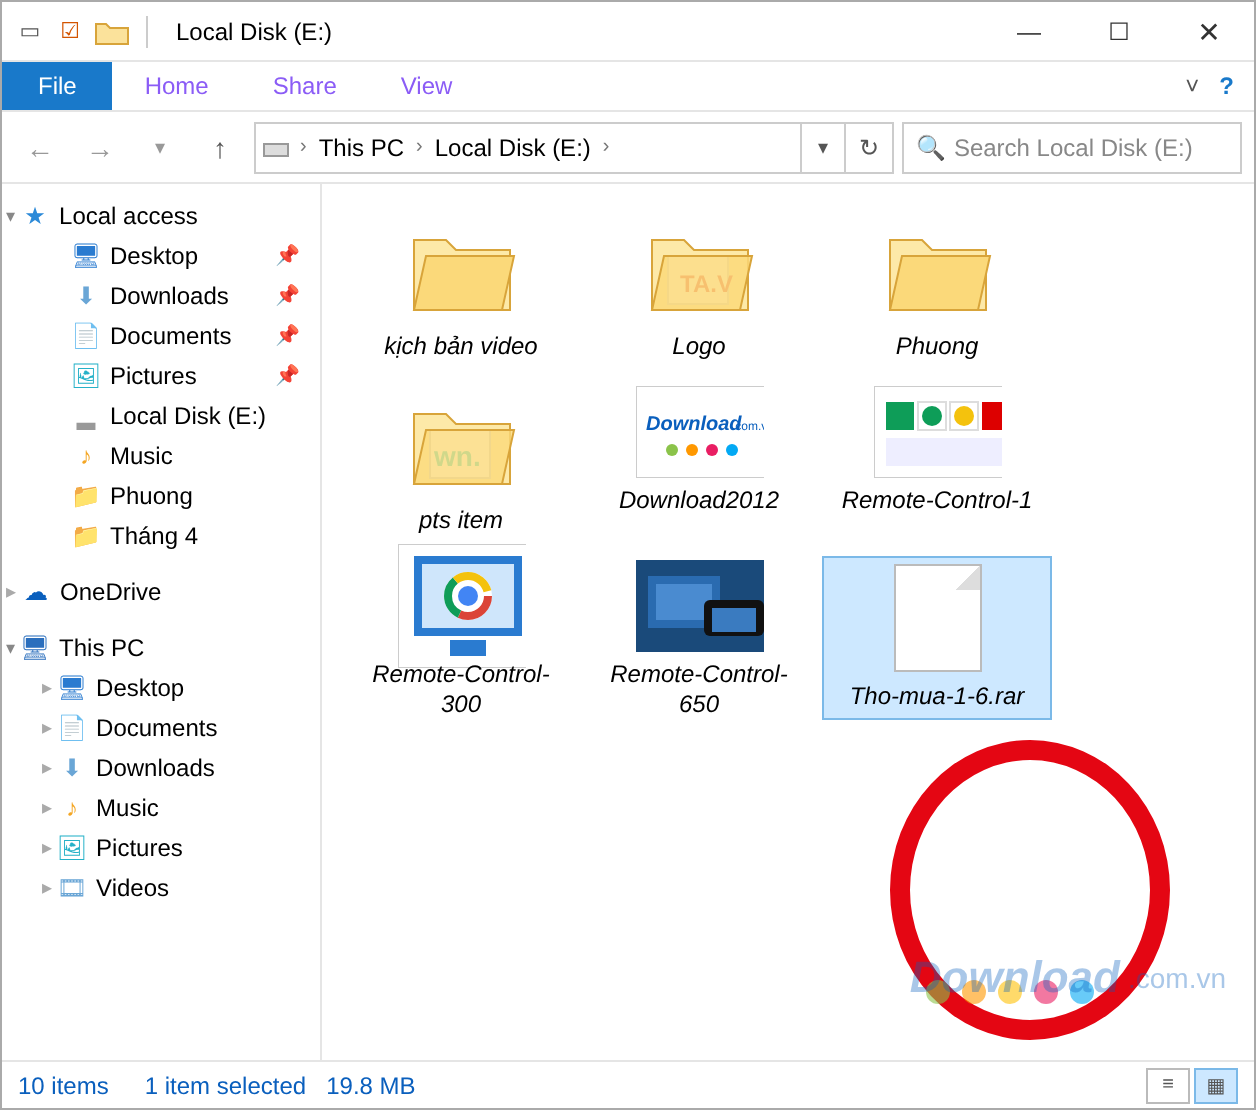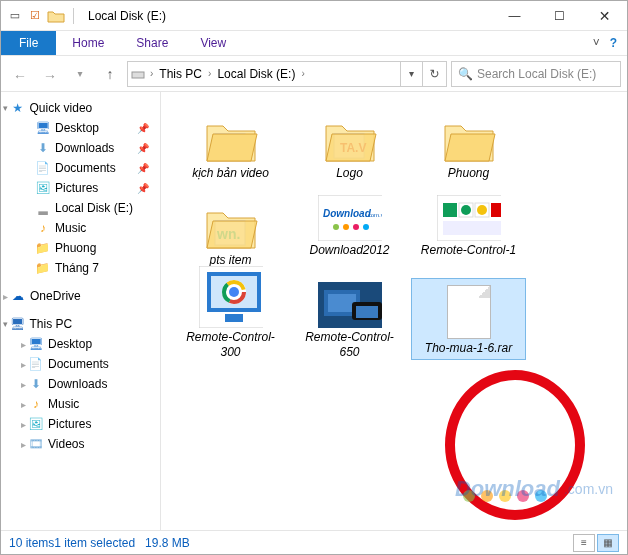--- a/index.html
+++ b/index.html
@@ -13,21 +13,21 @@
     .qat-icon { width: 16px; height: 16px; display:flex; align-items:center; justify-content:center; font-size:11px; color:#555;}
     .qat-folder { width: 18px; height: 16px; display:flex; align-items:center; justify-content:center;}
     .qat-sep { border-left: 1px solid #ccc; height: 16px; margin: 0 4px; }
     .title-text { font-size: 12px; color: #000; margin-left: 6px; }
     .titlebar-right { margin-left: auto; display: flex; }
     .win-btn { width: 45px; height: 29px; display: flex; align-items: center; justify-content: center; font-size: 12px; color: #333; cursor: default;}
     .win-btn.close { font-size: 14px; }
     
     
     .ribbon { height: 25px; display: flex; align-items: stretch; border-bottom: 1px solid #e5e5e5; font-size: 12px; }
-    .ribbon .tab { padding: 0 16px; display: flex; align-items: center; color: #4c1d95; }
+    .ribbon .tab { padding: 0 16px; display: flex; align-items: center; color: #8b5cf6; }
     .ribbon .tab.file { background: #1979ca; color: #fff; padding: 0 18px; }
     .ribbon .right { margin-left: auto; display: flex; align-items:center; gap:10px; padding-right:10px; color:#1979ca;}
     .chevron-icon { font-size: 12px; color:#555;}
     .help-icon { color:#1979ca; font-weight:bold;}
     
     
     .addrbar { height: 36px; display: flex; align-items: center; padding: 4px 6px; gap: 4px; border-bottom: 1px solid #e5e5e5; }
     .nav-btn { width: 26px; height: 26px; display:flex; align-items:center; justify-content:center; color:#999; font-size:14px;}
     .nav-btn.enabled { color:#555; }
     .crumb-box { flex: 1; height: 26px; border: 1px solid #ccc; display: flex; align-items: center; font-size: 12px; color:#000; }
@@ -56,32 +56,32 @@
     .music-ico { color:#f4a623;}
     .pic-ico { color:#25b1c8;}
     .doc-ico { color:#6aa6d6;}
     .dl-ico { color:#6aa6d6;}
     .desk-ico { color:#2a7bd0;}
     .vid-ico { color:#6aa6d6;}
     
     .content { flex:1; position:relative; overflow:hidden;}
     .items { display:flex; flex-wrap:wrap; padding: 10px 0 0 10px; }
     .fitem { width: 115px; display:flex; flex-direction:column; align-items:center; margin: 2px 2px 8px 2px; text-align:center; font-size:12px; color:#000;}
-    .fitem .thumb { width: 64px; height: 60px; display:flex; align-items:flex-end; justify-content:center; margin-bottom:2px;}
+    .fitem .thumb { width: 64px; height: 60px; display:flex; align-items:center; justify-content:center; margin-bottom:2px;}
     .fitem.small .thumb { height: 50px; }
     .fitem .label { line-height:1.25; max-width:105px; word-break:break-word;font-style:italic;}
     .fitem.selected { background:#cde8ff; border:1px solid #7bb9e8; padding-bottom:2px;}
     
     .fold-svg { width:56px; height:48px;}
     .file-rect { width:44px; height:54px; border:1px solid #bbb; background:#fff; position:relative;}
     .file-rect::after { content:''; position:absolute; right:0; top:0; width:12px; height:12px; background:linear-gradient(135deg,#fff 50%,#ddd 50%);}
     
     .ring { position:absolute; width:140px; height:150px; border:10px solid #e40613; border-radius:50%; left:284px; top:278px; pointer-events:none;}
     
-    .status { height: 24px; border-top:1px solid #e5e5e5; display:flex; align-items:center; font-size:12px; color:#0a5fbd; padding:0 8px; }
+    .status { height: 24px; border-top:1px solid #e5e5e5; display:flex; align-items:center; font-size:12px; color:#0a5fbd; padding:0 8px; gap:18px;}
     .status .right { margin-left:auto; display:flex; gap:2px;}
     .view-toggle { width:22px; height:18px; border:1px solid #bbb; display:flex; align-items:center; justify-content:center; font-size:10px; color:#555;}
     .view-toggle.active { background:#cde8ff; border-color:#7bb9e8;}
     
     .watermark { position:absolute; right:14px; bottom:28px; display:flex; align-items:center; gap:4px; pointer-events:none; }
     .watermark .txt { font-size:22px; font-weight:bold; font-style:italic; color:rgba(10,95,189,0.35);}
     .watermark .ext { font-size:14px; color:rgba(10,95,189,0.35);}
     .dots { position:absolute; right:80px; bottom:28px; display:flex; gap:6px;}
     .dots .d { width:12px; height:12px; border-radius:50%; opacity:.6;}
     
@@ -147,21 +147,21 @@
       <span>Search Local Disk (E:)</span>
     </div>
   </div>
 
   <div class="main">
 
     <div class="side">
       <div class="group-head">
         <span class="caret-d">▾</span>
         <span class="ico star">★</span>
-        <span>Quick video</span>
+        <span>Local access</span>
       </div>
       <div class="item l2">
           <span class="ico desk-ico">🖥</span>
           <span>Desktop</span>
           <span class="pin">📌</span>
         </div>
       <div class="item l2">
           <span class="ico dl-ico">⬇</span>
           <span>Downloads</span>
           <span class="pin">📌</span>
@@ -183,21 +183,21 @@
       <div class="item l2">
           <span class="ico music-ico">♪</span>
           <span>Music</span>
         </div>
       <div class="item l2">
           <span class="ico folder">📁</span>
           <span>Phuong</span>
         </div>
       <div class="item l2">
           <span class="ico folder">📁</span>
-          <span>Tháng 7</span>
+          <span>Tháng 4</span>
         </div>
 
       <div style="height:8px"></div>
       <div class="group-head">
         <span class="caret-r">▸</span>
         <span class="ico onedrive">☁</span>
         <span>OneDrive</span>
       </div>
 
       <div style="height:8px"></div>

